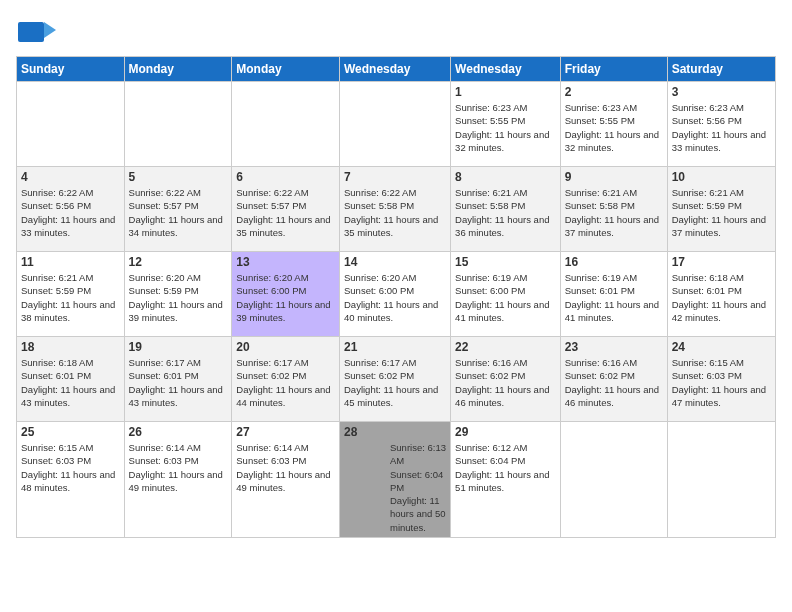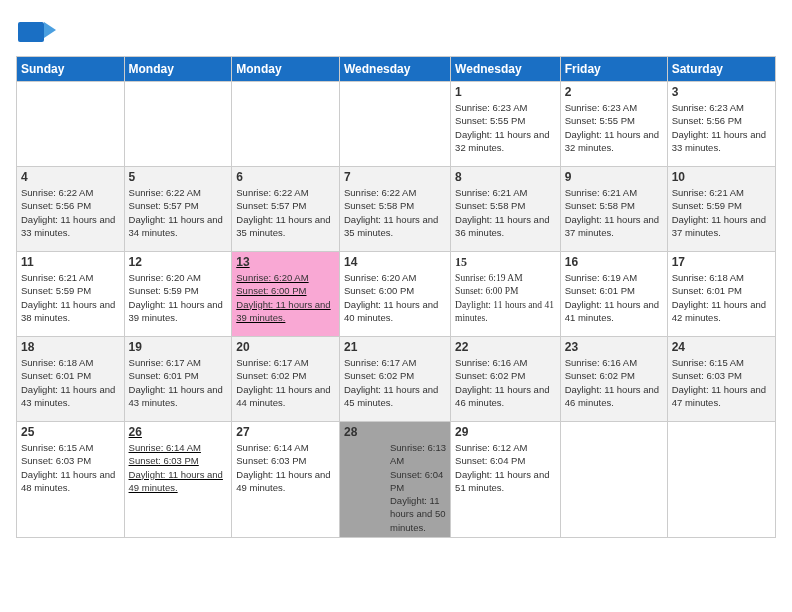--- a/index.html
+++ b/index.html
@@ -179,33 +179,33 @@
           <div class="day-info" style="white-space: pre-line;">Sunrise: 6:21 AM
 Sunset: 5:59 PM
 Daylight: 11 hours and 38 minutes.</div>
         </td>
         <td style="background: rgb(255, 255, 255);">
           <div class="day-num">12</div>
           <div class="day-info" style="white-space: pre-line;">Sunrise: 6:20 AM
 Sunset: 5:59 PM
 Daylight: 11 hours and 39 minutes.</div>
         </td>
-        <td style="background: #f9a8d4; text-decoration: underline;">
+        <td style="background: #c4b5fd;">
           <div class="day-num">13</div>
           <div class="day-info" style="white-space: pre-line;">Sunrise: 6:20 AM
 Sunset: 6:00 PM
 Daylight: 11 hours and 39 minutes.</div>
         </td>
         <td style="background: rgb(255, 255, 255);">
           <div class="day-num">14</div>
           <div class="day-info" style="white-space: pre-line;">Sunrise: 6:20 AM
 Sunset: 6:00 PM
 Daylight: 11 hours and 40 minutes.</div>
         </td>
-        <td style="background: rgb(255, 255, 255); font-family: Liberation Serif, serif;">
+        <td style="background: rgb(255, 255, 255);">
           <div class="day-num">15</div>
           <div class="day-info" style="white-space: pre-line;">Sunrise: 6:19 AM
 Sunset: 6:00 PM
 Daylight: 11 hours and 41 minutes.</div>
         </td>
         <td style="background: rgb(255, 255, 255);">
           <div class="day-num">16</div>
           <div class="day-info" style="white-space: pre-line;">Sunrise: 6:19 AM
 Sunset: 6:01 PM
 Daylight: 11 hours and 41 minutes.</div>
@@ -261,21 +261,21 @@
 Daylight: 11 hours and 47 minutes.</div>
         </td>
       </tr>
       <tr>
         <td style="background: rgb(255, 255, 255);">
           <div class="day-num">25</div>
           <div class="day-info" style="white-space: pre-line;">Sunrise: 6:15 AM
 Sunset: 6:03 PM
 Daylight: 11 hours and 48 minutes.</div>
         </td>
-        <td style="background: rgb(255, 255, 255); text-decoration: underline;">
+        <td style="background: rgb(255, 255, 255);">
           <div class="day-num">26</div>
           <div class="day-info" style="white-space: pre-line;">Sunrise: 6:14 AM
 Sunset: 6:03 PM
 Daylight: 11 hours and 49 minutes.</div>
         </td>
         <td style="background: rgb(255, 255, 255);">
           <div class="day-num">27</div>
           <div class="day-info" style="white-space: pre-line;">Sunrise: 6:14 AM
 Sunset: 6:03 PM
 Daylight: 11 hours and 49 minutes.</div>

